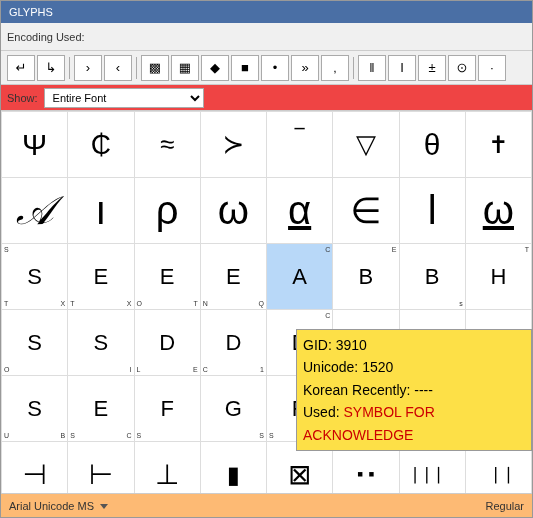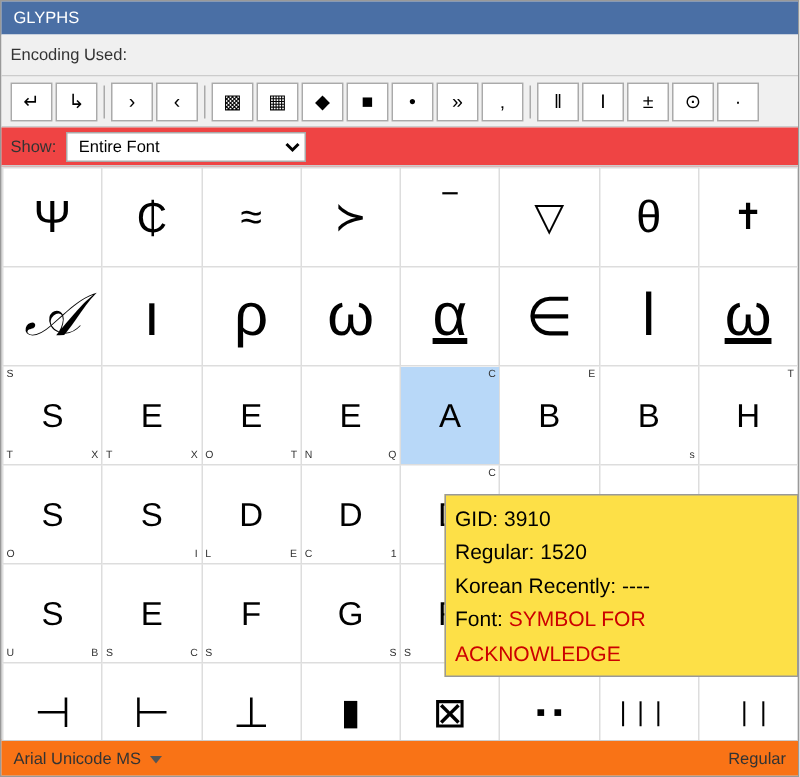--- a/index.html
+++ b/index.html
@@ -144,21 +144,21 @@
     .cell-content {
       display: flex;
       align-items: center;
       justify-content: center;
       width: 100%;
       height: 100%;
       position: relative;
     }
 
     .bottom-bar {
-      background: #f97316;
+      background: #fdba74;
       border-top: 1px solid #ccc;
       padding: 3px 8px;
       display: flex;
       align-items: center;
       justify-content: space-between;
       height: 24px;
       flex-shrink: 0;
     }
 
     .font-name {
@@ -449,29 +449,29 @@
         </tr>
       </tbody>
     </table>
 
     <div class="tooltip" style="top: 218px; left: 295px;">
       <div>
         <span>GID:</span>
         <span>3910</span>
       </div>
       <div>
-        <span>Regular:</span>
+        <span>Unicode:</span>
         <span>1520</span>
       </div>
       <div>
         <span>Korean Recently:</span>
         <span>----</span>
       </div>
       <div>
-        <span>Font:</span>
+        <span>Used:</span>
         <span class="tooltip-name">SYMBOL FOR ACKNOWLEDGE</span>
       </div>
     </div>
   </div>
 
   <div class="bottom-bar">
     <div style="display:flex; align-items:center; gap:4px;">
       <span class="font-name">Arial Unicode MS</span>
       <svg width="12" height="12" viewBox="0 0 12 12" style="cursor:pointer;">
         <polygon points="2,4 10,4 6,9" fill="#555"></polygon>

